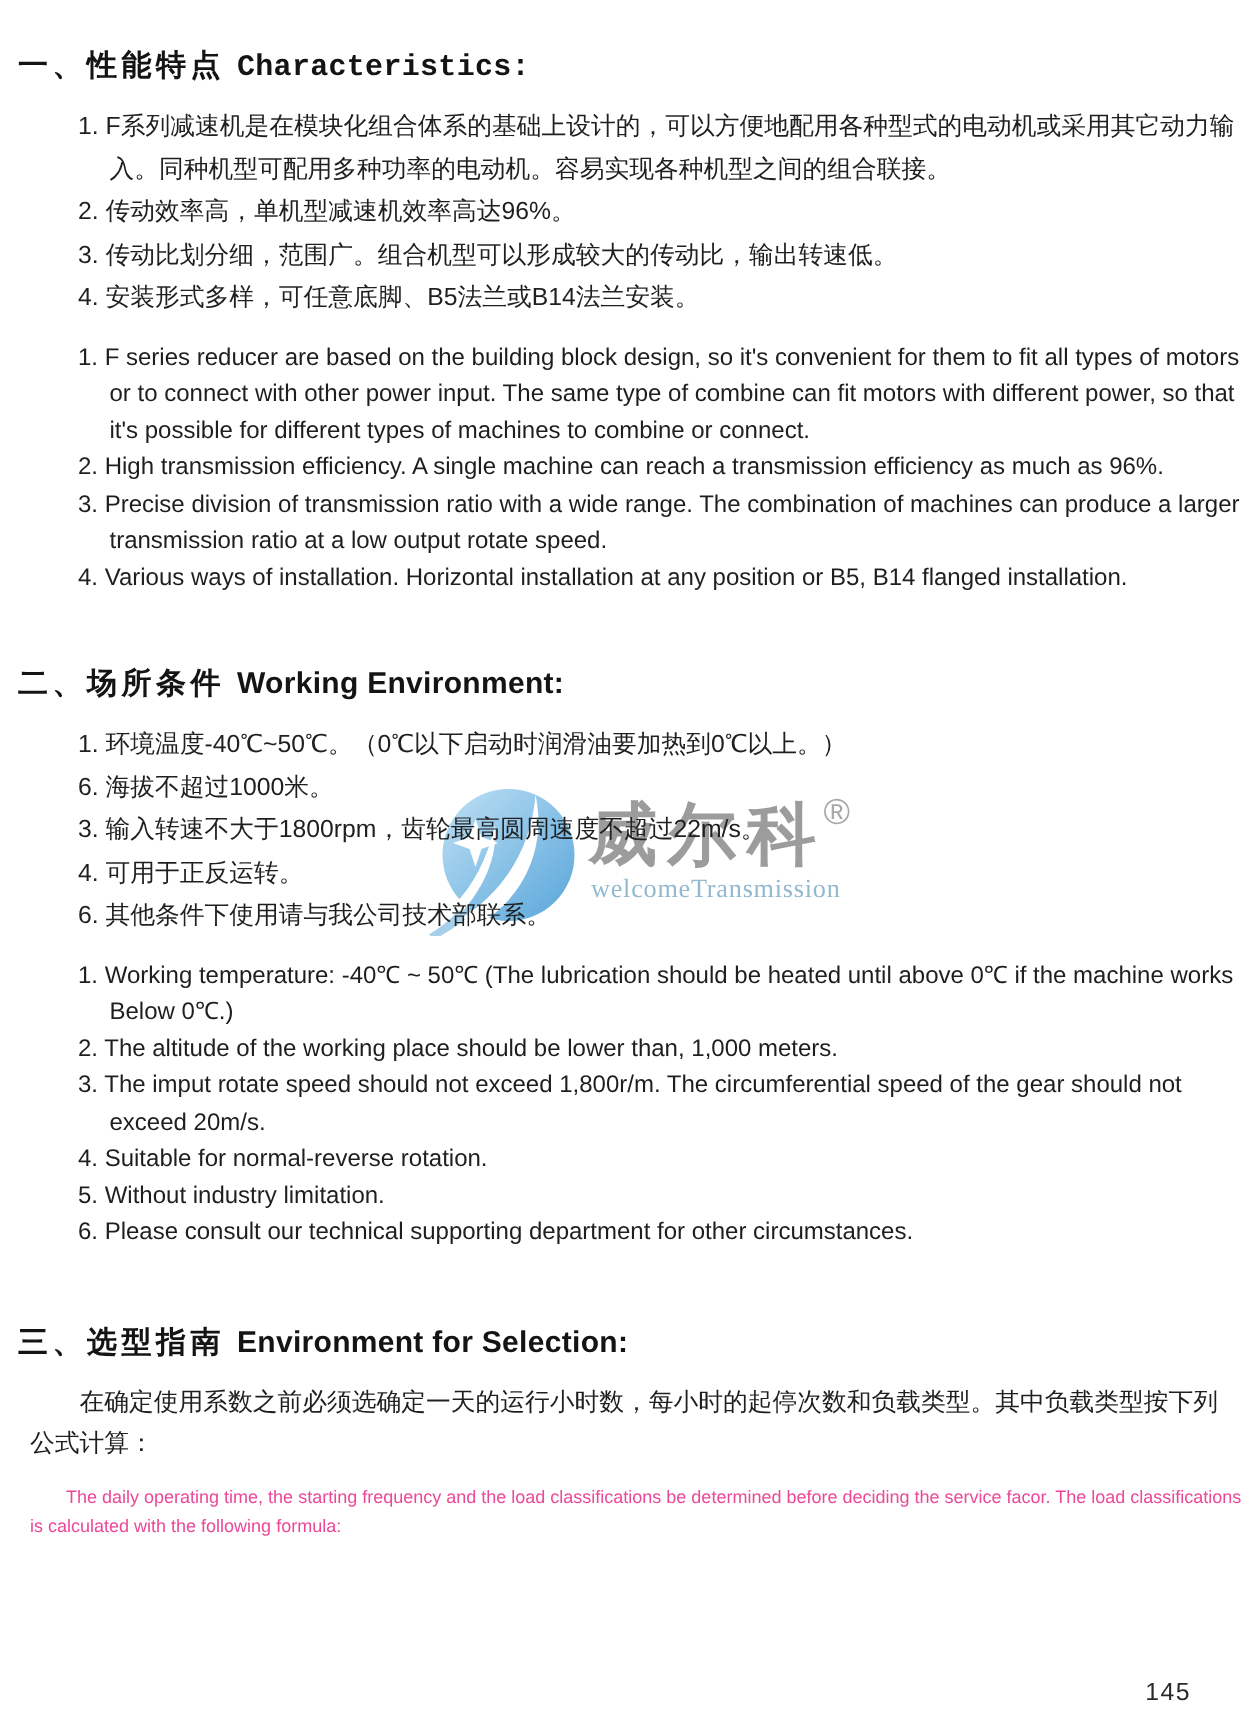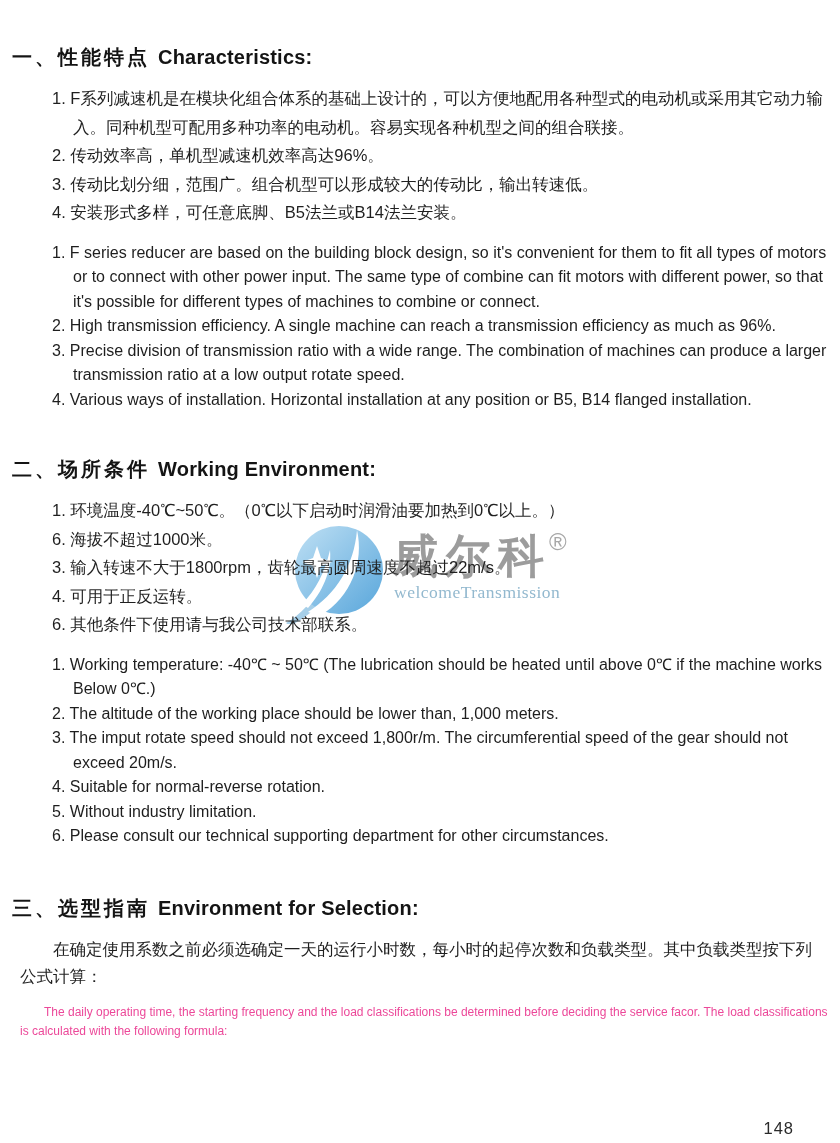--- a/index.html
+++ b/index.html
@@ -15,21 +15,21 @@
   
   .sec-heading {
     margin:0 0 0 12px;
     font-size:20px; font-weight:bold; color:#141414;
     letter-spacing:0.5px;
     position:relative; z-index:2;
   }
   .sec-heading .cn { letter-spacing:3px; }
   .sec-heading .en { margin-left:8px; letter-spacing:0.2px; }
 
-  #heading-1 { padding-top:44px; }
+  #heading-1 { padding-top:30px;font-family:Liberation Mono, monospace; }
   #heading-2 { padding-top:44px; }
   #heading-3 { padding-top:46px; }
 
   
   .num-list {
     list-style:none;
     margin:13px 6px 0 52px;
     width:782px;
     position:relative; z-index:2;
   }
@@ -148,15 +148,15 @@
     <li>6. Please consult our technical supporting department for other circumstances.</li>
   </ul>
 
   <h2 class="sec-heading" id="heading-3">
     <span class="cn">三、选型指南</span><span class="en">Environment for Selection:</span>
   </h2>
 
   <p class="para para-cn">在确定使用系数之前必须选确定一天的运行小时数，每小时的起停次数和负载类型。其中负载类型按下列公式计算：</p>
   <p class="para para-en">The daily operating time, the starting frequency and the load classifications be determined before deciding the service facor. The load classifications is calculated with the following formula:</p>
 
-  <div class="page-number">148</div>
+  <div class="page-number">145</div>
 
 </div>
 
 </body></html>

